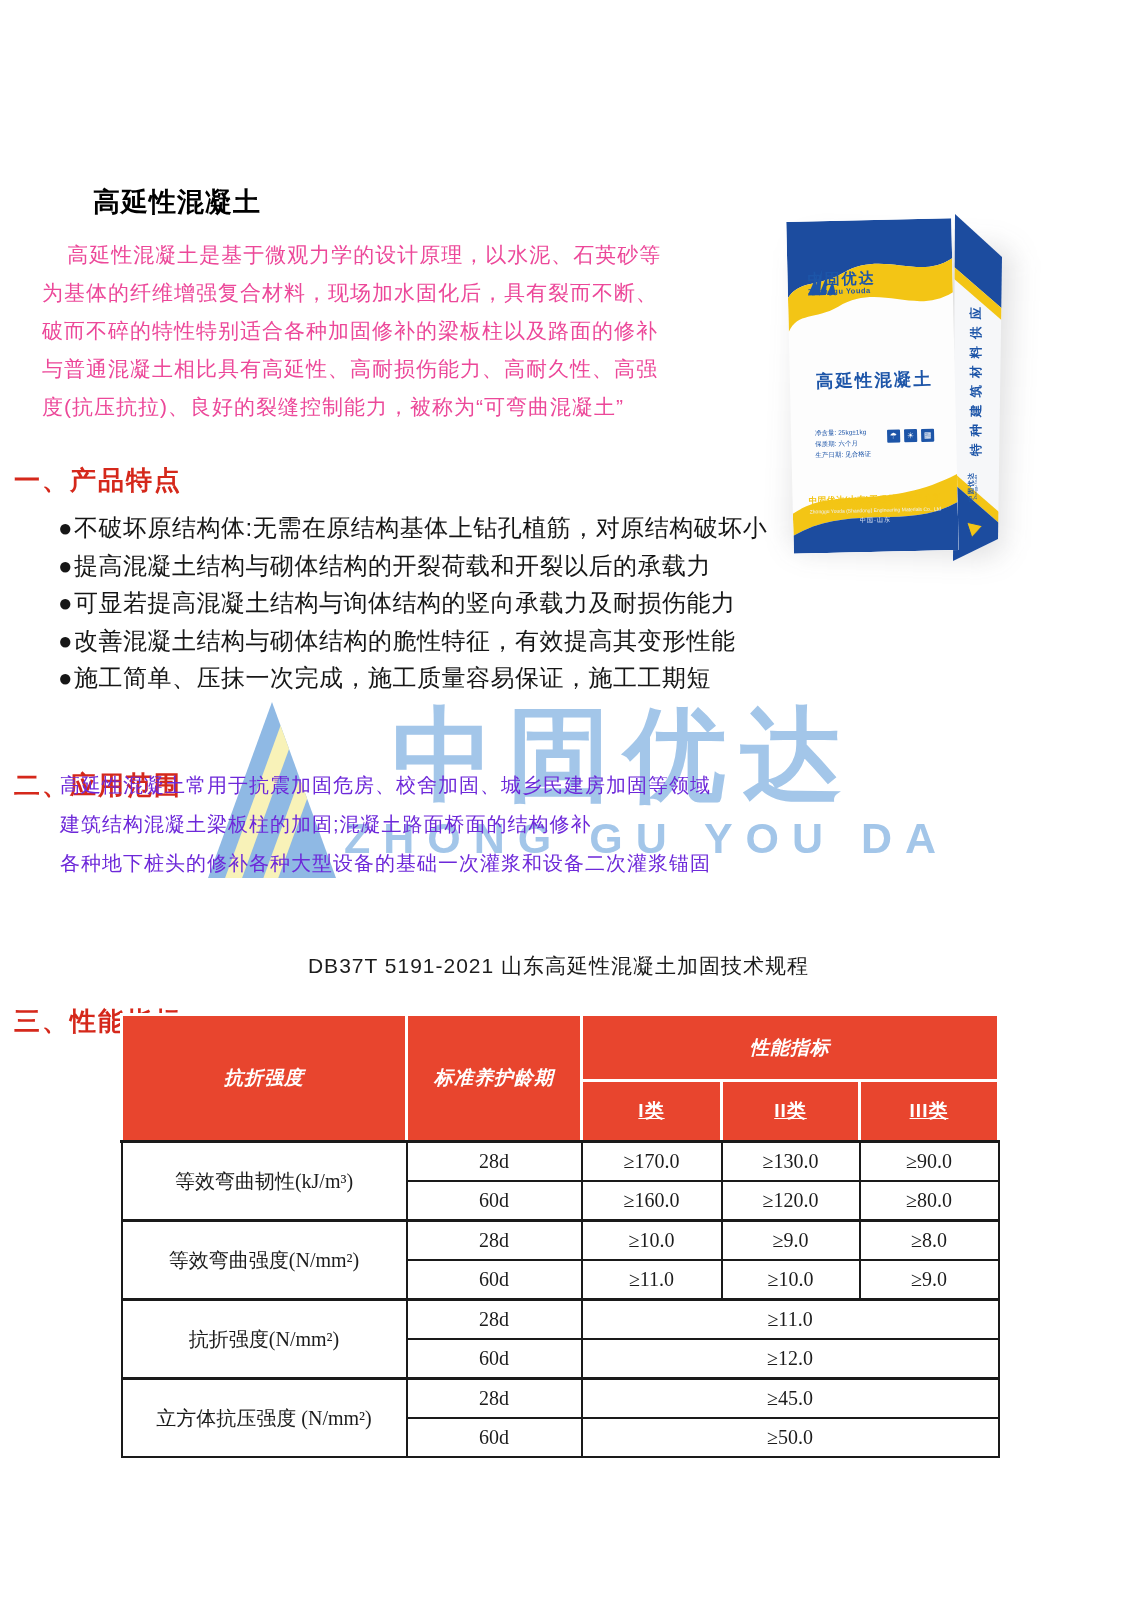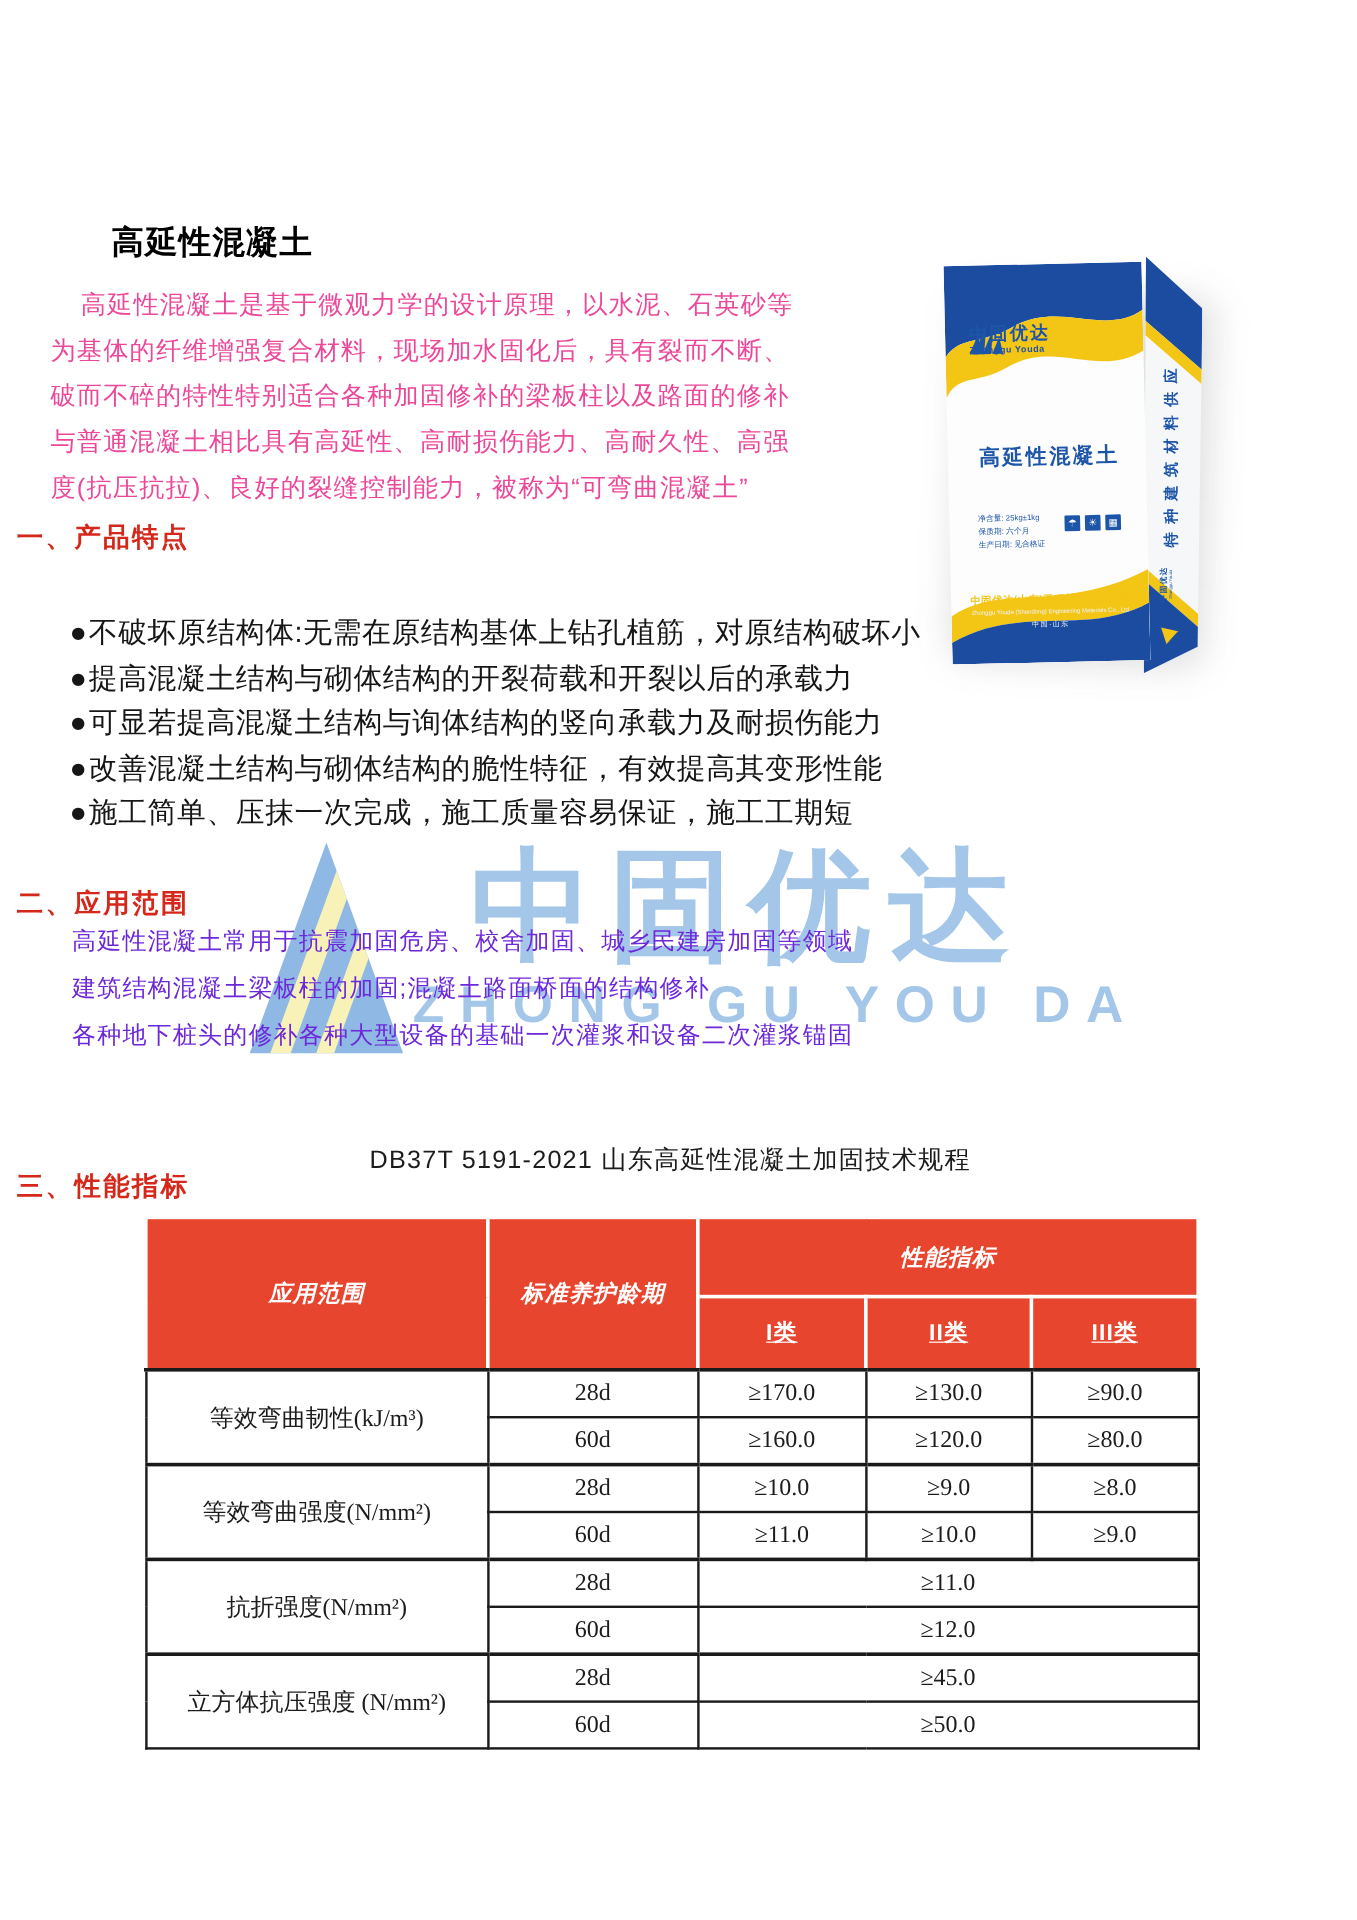--- a/index.html
+++ b/index.html
@@ -15,21 +15,21 @@
          letter-spacing:13px;color:var(--watermark_blue);opacity:.66;white-space:nowrap;}
 
   .content{position:relative;z-index:1;}
 
   
   .doc-title{position:absolute;left:93px;top:184px;font-size:27px;font-weight:bold;color:#000;letter-spacing:1px;}
   .intro{position:absolute;left:42px;top:236px;width:720px;font-size:21px;line-height:38px;color:#ec4899;}
   .intro-line{white-space:nowrap;letter-spacing:1px;}
   .intro-line.first{text-indent:1.2em;}
 
-  .sec-heading{position:absolute;font-size:22px;font-weight:bold;color:var(--heading_red);letter-spacing:2px;}
+  .sec-heading{position:absolute;font-size:26px;font-weight:bold;color:var(--heading_red);letter-spacing:2px;margin-top:30px;}
   .h1{left:14px;top:433px;}
   .h2{left:14px;top:738px;}
   .h3{left:14px;top:974px;}
 
   .bullets{position:absolute;left:58px;top:461px;font-size:24px;line-height:37.5px;color:#161616;margin-top:48px;}
   .bullet-line{white-space:nowrap;letter-spacing:0.5px;}
   .bullet-char{margin-right:1px;}
 
   .apps{position:absolute;left:60px;top:766px;font-size:20px;line-height:39px;color:#6d28d9;}
   .app-line{white-space:nowrap;letter-spacing:1px;}
@@ -144,21 +144,21 @@
       <table class="perf">
           <colgroup>
             <col style="width: 285px;">
             <col style="width: 175px;">
             <col style="width: 140px;">
             <col style="width: 138px;">
             <col style="width: 139px;">
           </colgroup>
           <thead>
             <tr class="r1">
-              <th class="bb" rowspan="2">应用范围</th>
+              <th class="bb" rowspan="2">抗折强度</th>
               <th class="bb" rowspan="2">标准养护龄期</th>
               <th colspan="3">性能指标</th>
             </tr>
             <tr class="r2">
               <th class="bb">I类</th>
               <th class="bb">II类</th>
               <th class="bb">III类</th>
             </tr>
           </thead>
           <tbody>

